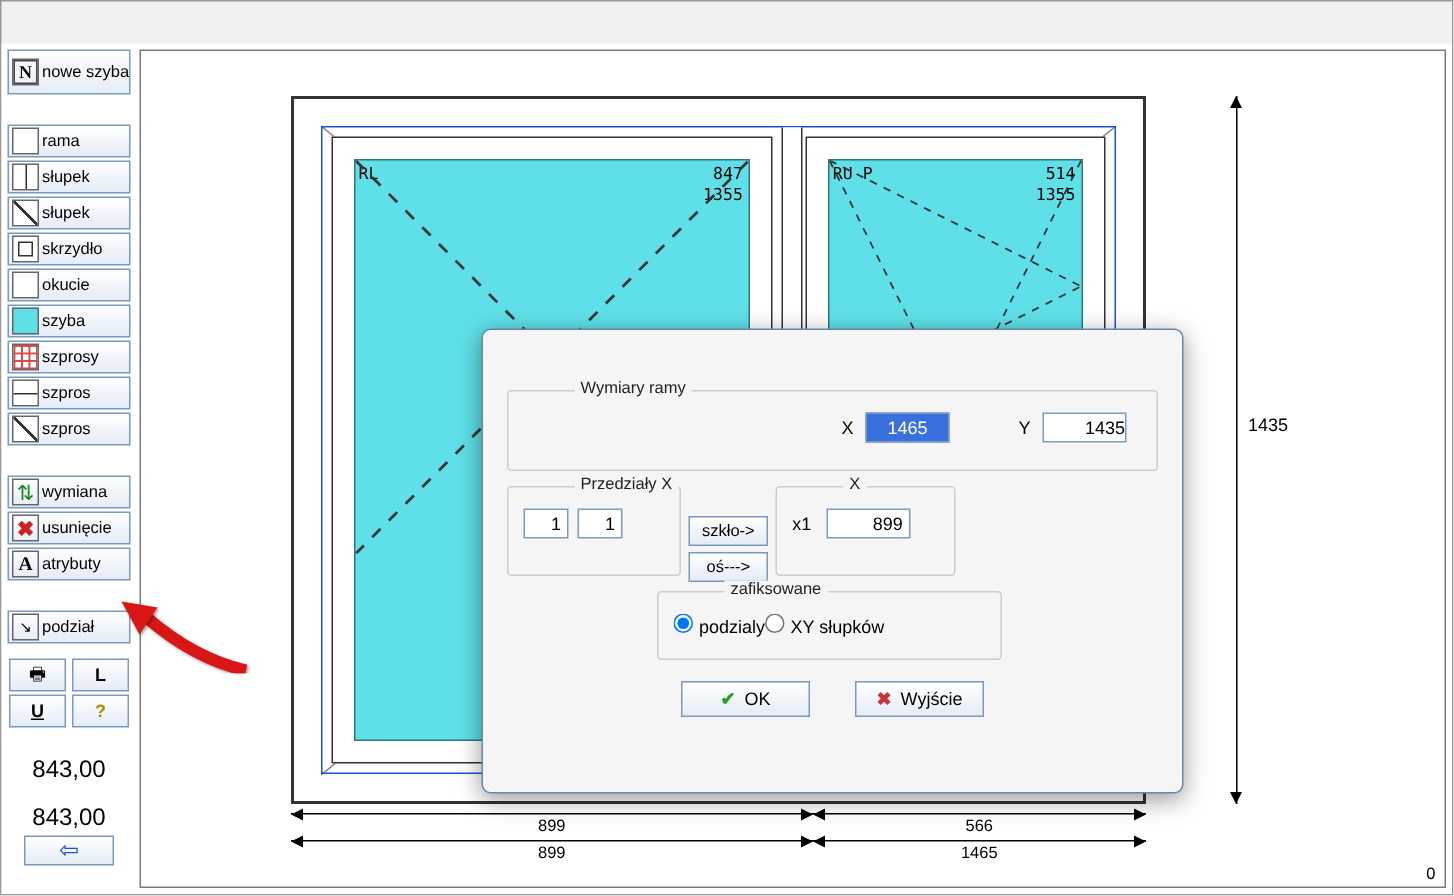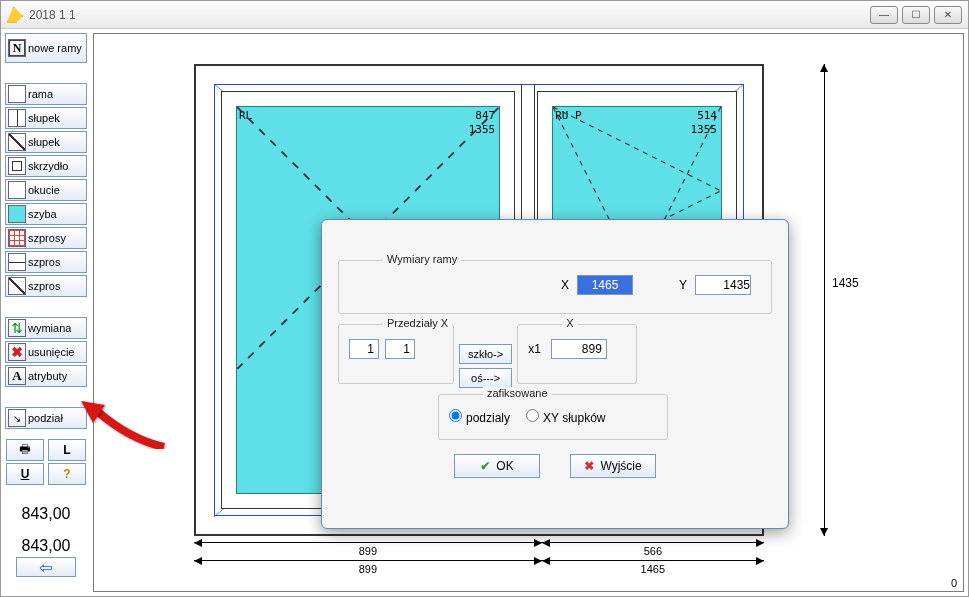--- a/index.html
+++ b/index.html
@@ -54,21 +54,21 @@
 
 .dialog { position:absolute; left: 320px; top: 190px; width: 468px; height: 310px; border:1px solid #6688aa; border-radius: 6px; background: #f5f5f5; box-shadow: 0 4px 16px rgba(0,0,0,0.4); z-index:10;}
 .dialog .dlg-title { height: 26px; background: linear-gradient(to bottom, #fff, #e0e0e0); border-bottom:1px solid #bbb; border-radius: 6px 6px 0 0; display:flex; align-items:center; padding: 0 10px; color:#333;}
 .dlg-body { position:absolute; left:16px; top:40px; right:16px; bottom:16px;}
 .fieldset { border:1px solid #ccc; border-radius:3px; padding: 14px 10px 10px 10px; margin-bottom: 10px; position:relative;}
 .fieldset .legend { position:absolute; top:-8px; left:8px; background:#f5f5f5; padding: 0 4px; font-size:11px; color:#222;margin-left:36px;}
 .row { display:flex; align-items:center; gap: 10px;}
 .num-input { width: 56px; height: 20px; border:1px solid #7a99c1; text-align:center; font-size:12px; background:#fff;}
 .num-input.sel { background:#3a70dd; color:#fff;}
 .small-btn { height: 20px; padding: 0 8px; border:1px solid #7a99c1; background: linear-gradient(#fff,#e4ecf7); cursor:pointer; font-size:11px;}
-.radio-row { display:flex; gap: 16px; align-items:flex-end;}
+.radio-row { display:flex; align-items:flex-end;}
 .radio-row input { margin-right:4px; }
 .dlg-buttons { display:flex; justify-content:center; gap: 30px; margin-top: 14px;}
 .dlg-btn { width: 86px; height: 24px; border:1px solid #7a99c1; background: linear-gradient(#fff,#e4ecf7); display:flex; align-items:center; justify-content:center; gap:6px; cursor:pointer;}
 .dlg-btn .ok-ico { color:#2a9d2a; font-weight:bold;}
 .dlg-btn .x-ico { color:#c33; font-weight:bold;}
 
 .icon-n { font-weight:bold; font-size:12px; font-family: serif; border:1px solid #444; width:16px;height:16px; display:flex;align-items:center;justify-content:center;}
 .icon-box-white{background:#fff;}
 .icon-box-vert{background:#fff; display:flex; justify-content:center;}
 .icon-box-vert::after{content:'';width:1px; height:100%; background:#333;}
@@ -82,38 +82,29 @@
 .icon-hline::after{content:'';position:absolute;left:0;right:0;top:50%;height:1px;background:#333;}
 .icon-arrows{color:#1a8a1a;font-size:14px;border:none;}
 .icon-red-x{color:#c22;font-size:14px;font-weight:bold;border:none;}
 .icon-a{font-weight:bold;font-size:13px;font-family:serif;border:none;}
 .icon-dot-arr{border:none;font-size:10px;}
 </style>
 </head>
 <body>
 
 <div class="window">
-  <div class="titlebar">
-    <div class="app-icon"></div>
-    <div class="title-text">2018   1   1</div>
-    <div class="win-controls">
-      <div class="win-btn">—</div>
-      <div class="win-btn">☐</div>
-      <div class="win-btn">✕</div>
-    </div>
-  </div>
 
   <div class="client">
 
     <div class="sidebar">
       <div class="side-btn" style="height:30px;">
         <div class="bicon">
             <div class="icon-n">N</div>
           </div>
-        <span style="line-height:1;">nowe ramy</span>
+        <span style="line-height:1;">nowe szyba</span>
       </div>
       <div class="spacer"></div>
       <div class="side-btn">
           <div class="bicon icon-box-white"></div>
           <span>rama</span>
         </div>
       <div class="side-btn">
           <div class="bicon icon-box-vert"></div>
           <span>słupek</span>
         </div>

